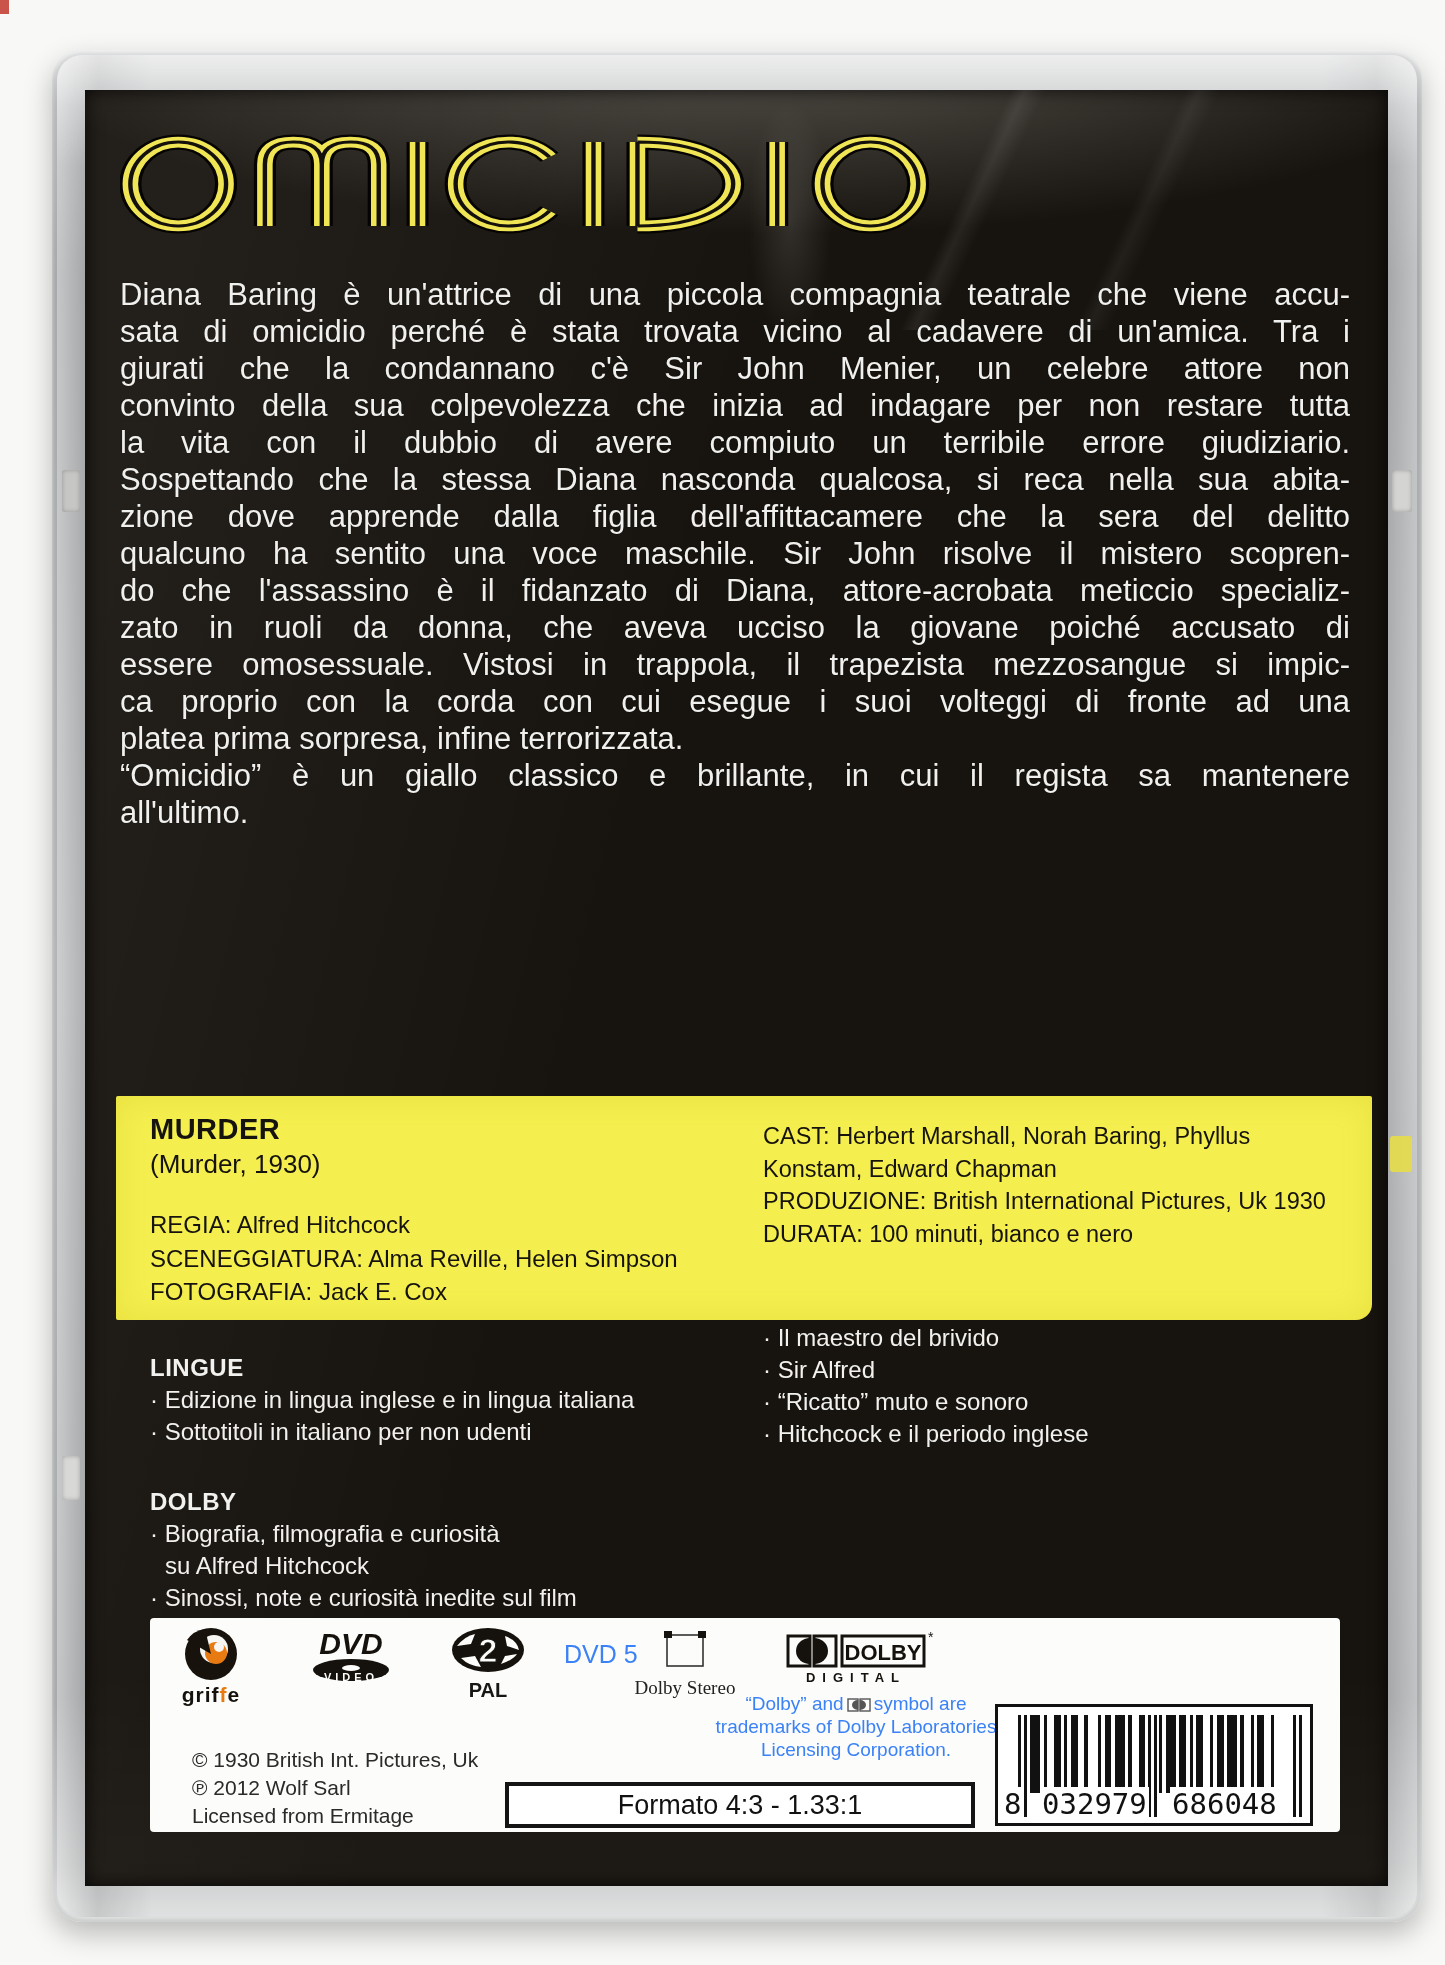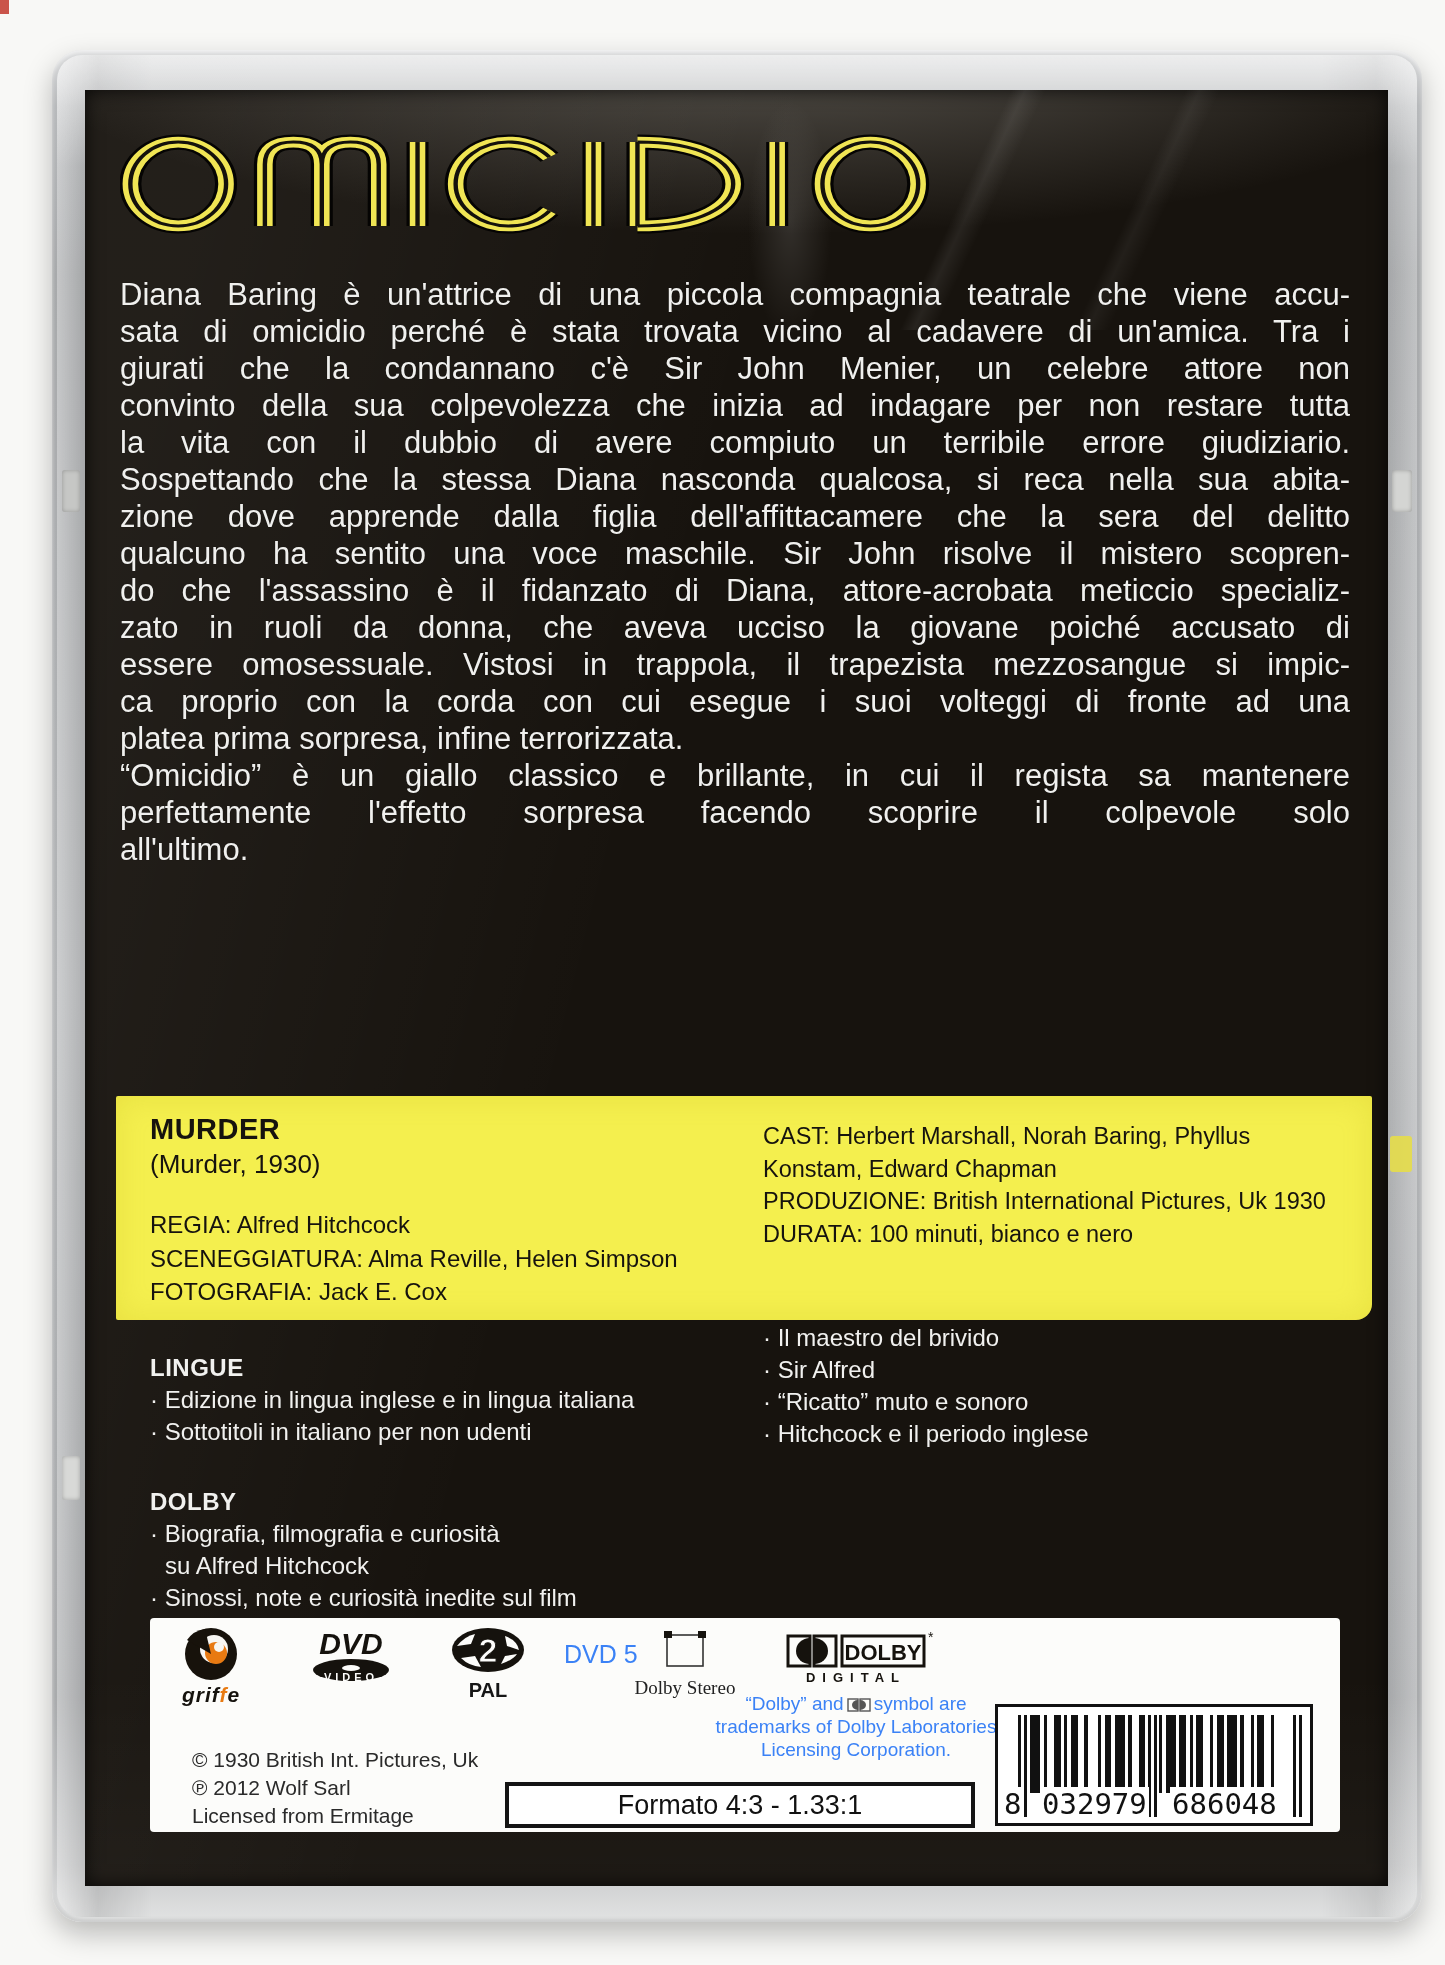--- a/index.html
+++ b/index.html
@@ -86,21 +86,21 @@
   .bonus  { left:65px;  top:1396px; }
   .indent { padding-left:15px; }
 
   
   .footer {
     position:absolute; left:65px; top:1528px; width:1190px; height:214px;
     background:#fcfcfa; border-radius:4px; color:#161616;
   }
   .f-abs { position:absolute; }
   .logo-griffe { left:22px; top:8px; width:78px; text-align:center; }
-  .logo-griffe .gtxt { font-size:21px; font-weight:bold; font-style:italic; letter-spacing:1px; margin-top:-3px; color:#15120d; }
+  .logo-griffe .gtxt { font-size:21px; font-weight:bold; letter-spacing:1px; margin-top:-3px; color:#15120d; }
   .logo-griffe .gtxt .acc { color:#e87a12; }
   .logo-dvd { left:156px; top:8px; width:90px; text-align:center; }
   .logo-pal { left:296px; top:8px; width:84px; text-align:center; }
   .logo-pal .pal-t { font-size:20px; font-weight:bold; margin-top:1px; }
   .disc-format { left:414px; top:22px; font-size:25px; color:#3b82f6; }
   .dolby-stereo { left:480px; top:10px; width:110px; text-align:center; }
   .dolby-stereo .ds-t { font-size:19px; margin-top:3px; color:#222; font-family:"Liberation Serif", serif; }
   .logo-dd { left:634px; top:14px; width:150px; text-align:center; }
   .dd-notice { left:528px; top:74px; width:356px; text-align:center; font-size:19px; line-height:23px; color:#3b82f6; }
   .dd-inline { display:inline-block; vertical-align:-2px; margin:0 3px; }
@@ -165,21 +165,20 @@
       <div class="jl">la vita con il dubbio di avere compiuto un terribile errore giudiziario.</div>
       <div class="jl">Sospettando che la stessa Diana nasconda qualcosa, si reca nella sua abita-</div>
       <div class="jl">zione dove apprende dalla figlia dell'affittacamere che la sera del delitto</div>
       <div class="jl">qualcuno ha sentito una voce maschile. Sir John risolve il mistero scopren-</div>
       <div class="jl">do che l'assassino è il fidanzato di Diana, attore-acrobata meticcio specializ-</div>
       <div class="jl">zato in ruoli da donna, che aveva ucciso la giovane poiché accusato di</div>
       <div class="jl">essere omosessuale. Vistosi in trappola, il trapezista mezzosangue si impic-</div>
       <div class="jl">ca proprio con la corda con cui esegue i suoi volteggi di fronte ad una</div>
       <div>platea prima sorpresa, infine terrorizzata.</div>
       <div class="jl">“Omicidio” è un giallo classico e brillante, in cui il regista sa mantenere</div>
-      <div class="jl">perfettamente l'effetto sorpresa facendo scoprire il colpevole solo</div>
       <div>all'ultimo.</div>
     </div>
 
     <div class="infobox">
       <div class="ib-title">
         <div class="t1">MURDER</div>
         <div class="t2">(Murder, 1930)</div>
       </div>
       <div class="ib-left">
         <div>REGIA: Alfred Hitchcock</div>

